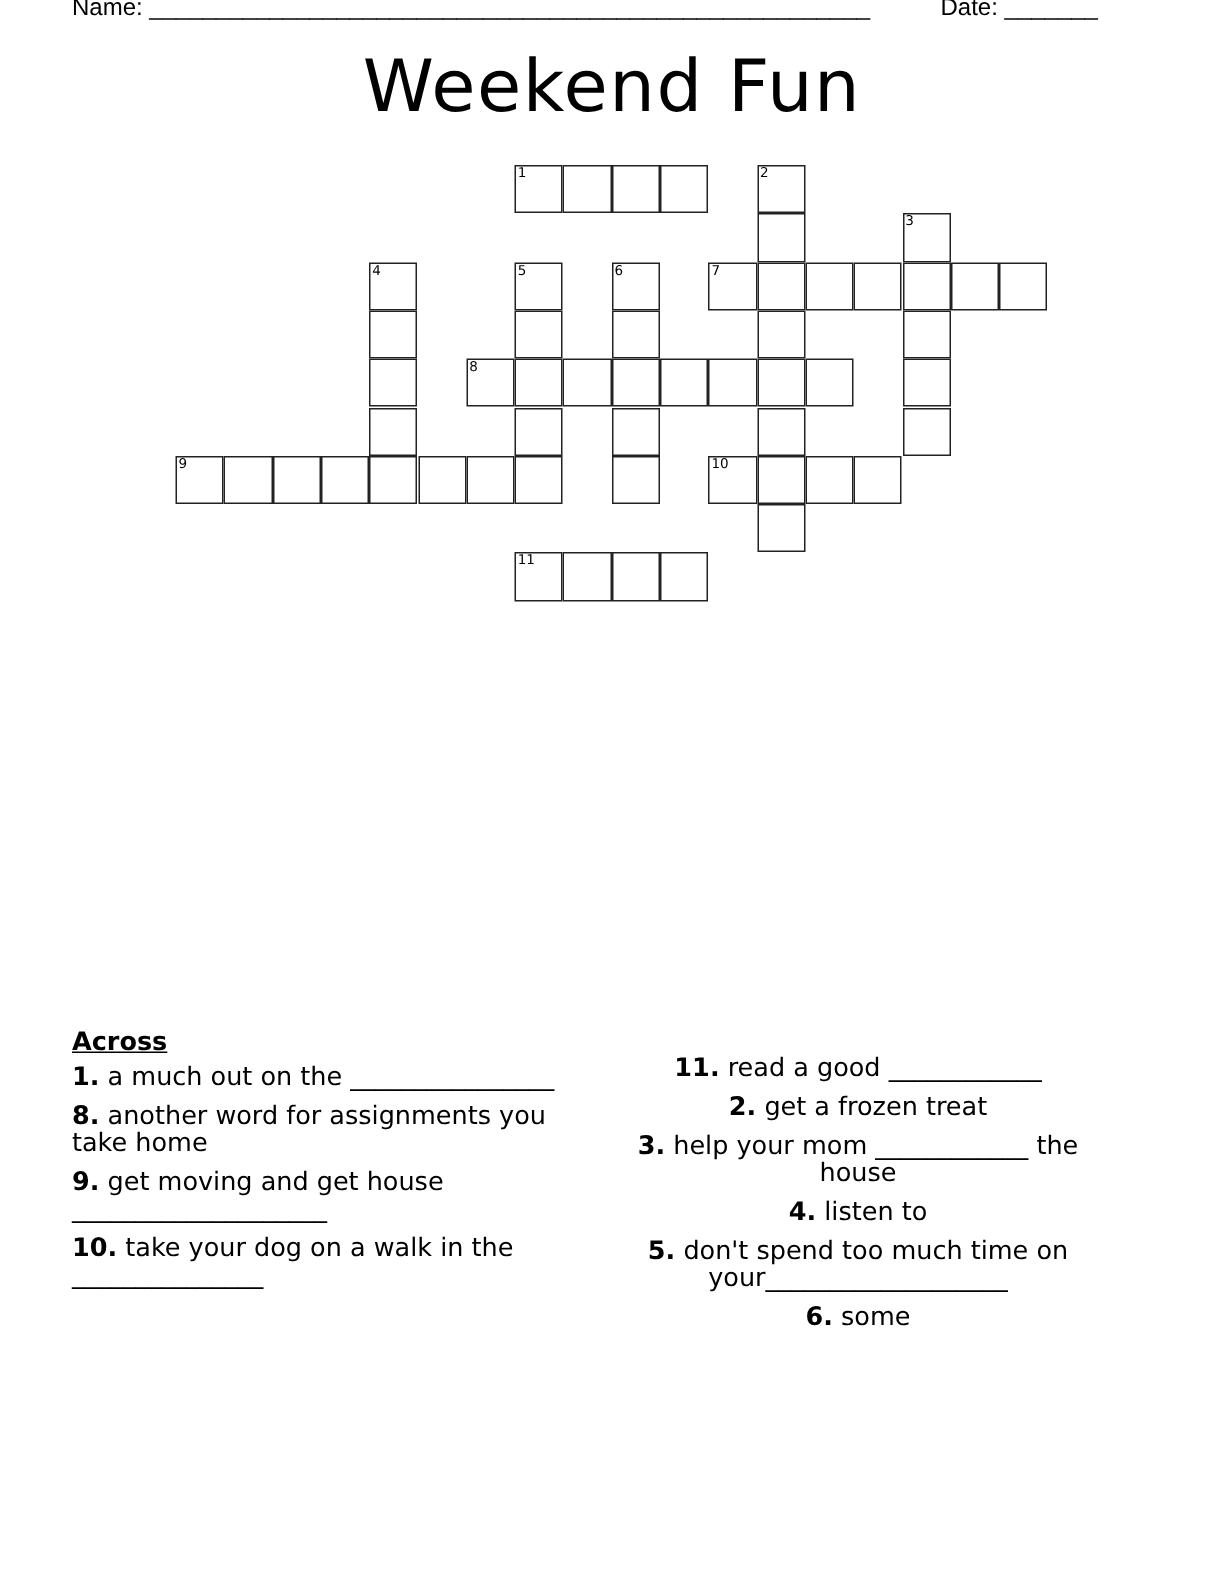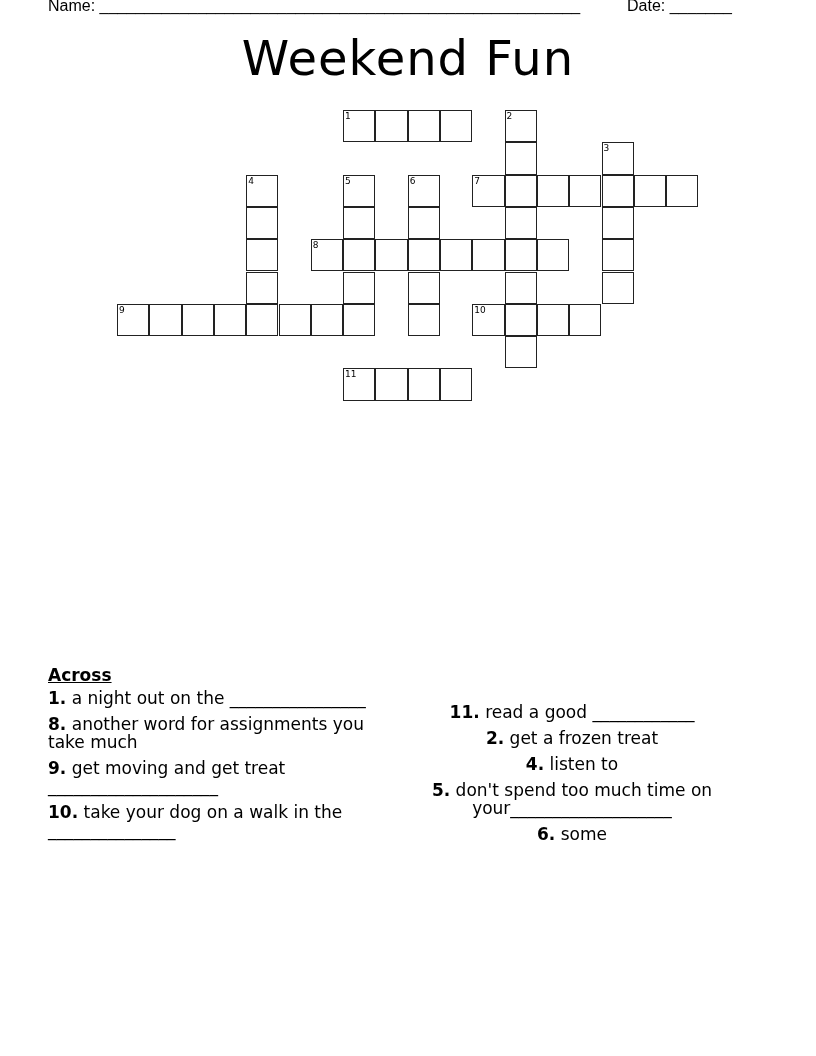--- a/index.html
+++ b/index.html
@@ -4,21 +4,21 @@
 <style>
   html, body { margin: 0; padding: 0; background: #ffffff; }
   body { width: 816px; height: 1056px; position: relative; overflow: hidden; color: #000; }
   .header-line { position: absolute; top: -3px; left: 48px; font-family: "Liberation Sans", sans-serif; font-size: 16px; white-space: pre; }
   .date-line { position: absolute; top: -3px; left: 627px; font-family: "Liberation Sans", sans-serif; font-size: 16px; white-space: pre; }
   .title { position: absolute; top: 30px; left: 0; width: 816px; text-align: center; font-family: "DejaVu Sans", sans-serif; font-size: 48px; font-weight: normal; letter-spacing: 1px; }
   .grid { position: absolute; left: 117px; top: 110px; width: 600px; height: 300px; }
   .cell { position: absolute; width: 32.3px; height: 32.3px; box-sizing: border-box; border: 1.4px solid #222; background: #fff; }
   .cell .num { position: absolute; top: 0px; left: 1px; font-family: "DejaVu Sans", sans-serif; font-size: 9px; line-height: 10px; }
   .clues { position: absolute; font-family: "DejaVu Sans", sans-serif; font-size: 17px; line-height: 18px; }
-  .clues.left { left: 48px; top: 666px; width: 330px; }
+  .clues.left { left: 48px; top: 686px; width: 330px; }
   .clues.right { left: 412px; top: 703px; width: 320px; text-align: center; }
   .clue-head { font-weight: bold; text-decoration: underline; margin-bottom: 5px; }
   .clue { margin-bottom: 8px; }
   .clue .n { font-weight: bold; }
 </style>
 </head>
 <body>
 
 <div class="header-line">Name: ______________________________________________________</div>
 <div class="date-line">Date: _______</div>
@@ -100,25 +100,26 @@
     <div class="cell" style="left: 226.1px; top: 258.4px;">
       <span class="num">11</span>
     </div>
     <div class="cell" style="left: 258.4px; top: 258.4px;"></div>
     <div class="cell" style="left: 290.7px; top: 258.4px;"></div>
     <div class="cell" style="left: 323px; top: 258.4px;"></div>
   </div>
 
 <div class="clues left">
   <div class="clue-head">Across</div>
-  <div class="clue"><span class="n">1</span><span class="n">.</span> <span>a night out on the ________________</span></div>
-  <div class="clue"><span class="n">8</span><span class="n">.</span> <span>another word for assignments you take much</span></div>
-  <div class="clue"><span class="n">9</span><span class="n">.</span> <span>get moving and get treat ____________________</span></div>
+  <div class="clue"><span class="n">1</span><span class="n">.</span> <span>a much out on the ________________</span></div>
+  <div class="clue"><span class="n">8</span><span class="n">.</span> <span>another word for assignments you take home</span></div>
+  <div class="clue"><span class="n">9</span><span class="n">.</span> <span>get moving and get house ____________________</span></div>
   <div class="clue"><span class="n">10</span><span class="n">.</span> <span>take your dog on a walk in the _______________</span></div>
 </div>
 
 <div class="clues right">
   <div class="clue"><span class="n">11</span><span class="n">.</span> <span>read a good ____________</span></div>
   <div class="clue"><span class="n">2</span><span class="n">.</span> <span>get a frozen treat</span></div>
+  <div class="clue"><span class="n">3</span><span class="n">.</span> <span>help your mom ____________ the house</span></div>
   <div class="clue"><span class="n">4</span><span class="n">.</span> <span>listen to</span></div>
   <div class="clue"><span class="n">5</span><span class="n">.</span> <span>don't spend too much time on your___________________</span></div>
   <div class="clue"><span class="n">6</span><span class="n">.</span> <span>some</span></div>
 </div>
 
 </body></html>

